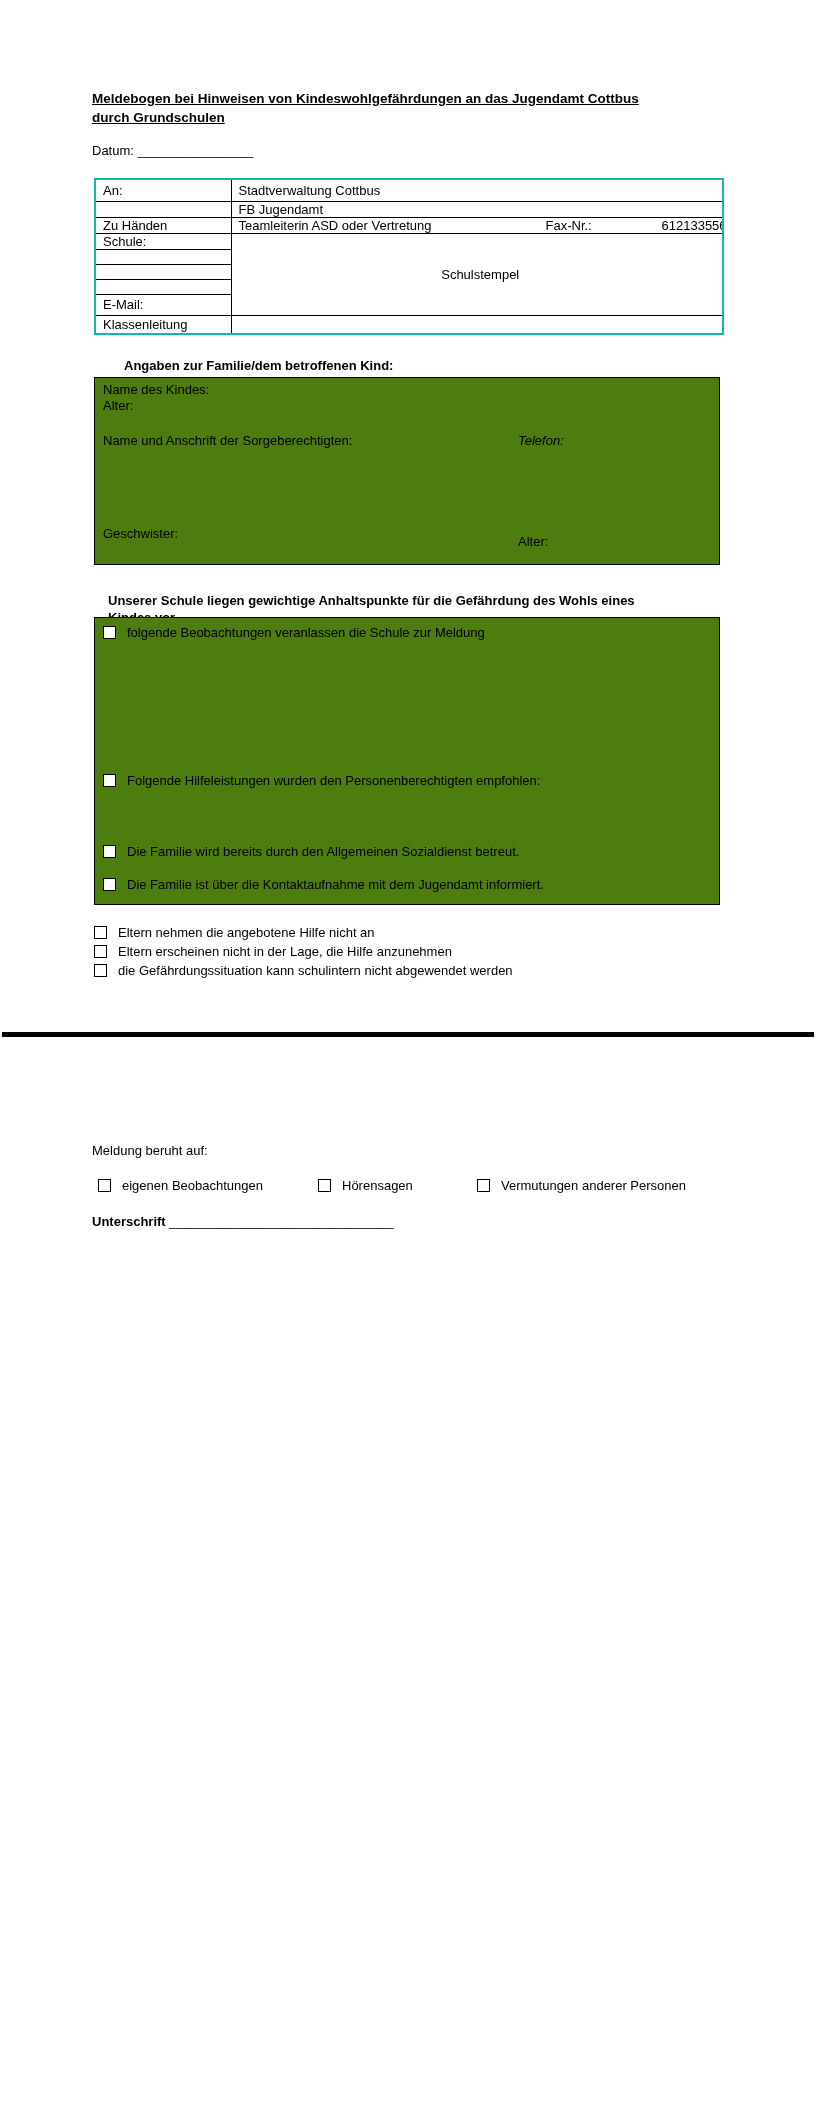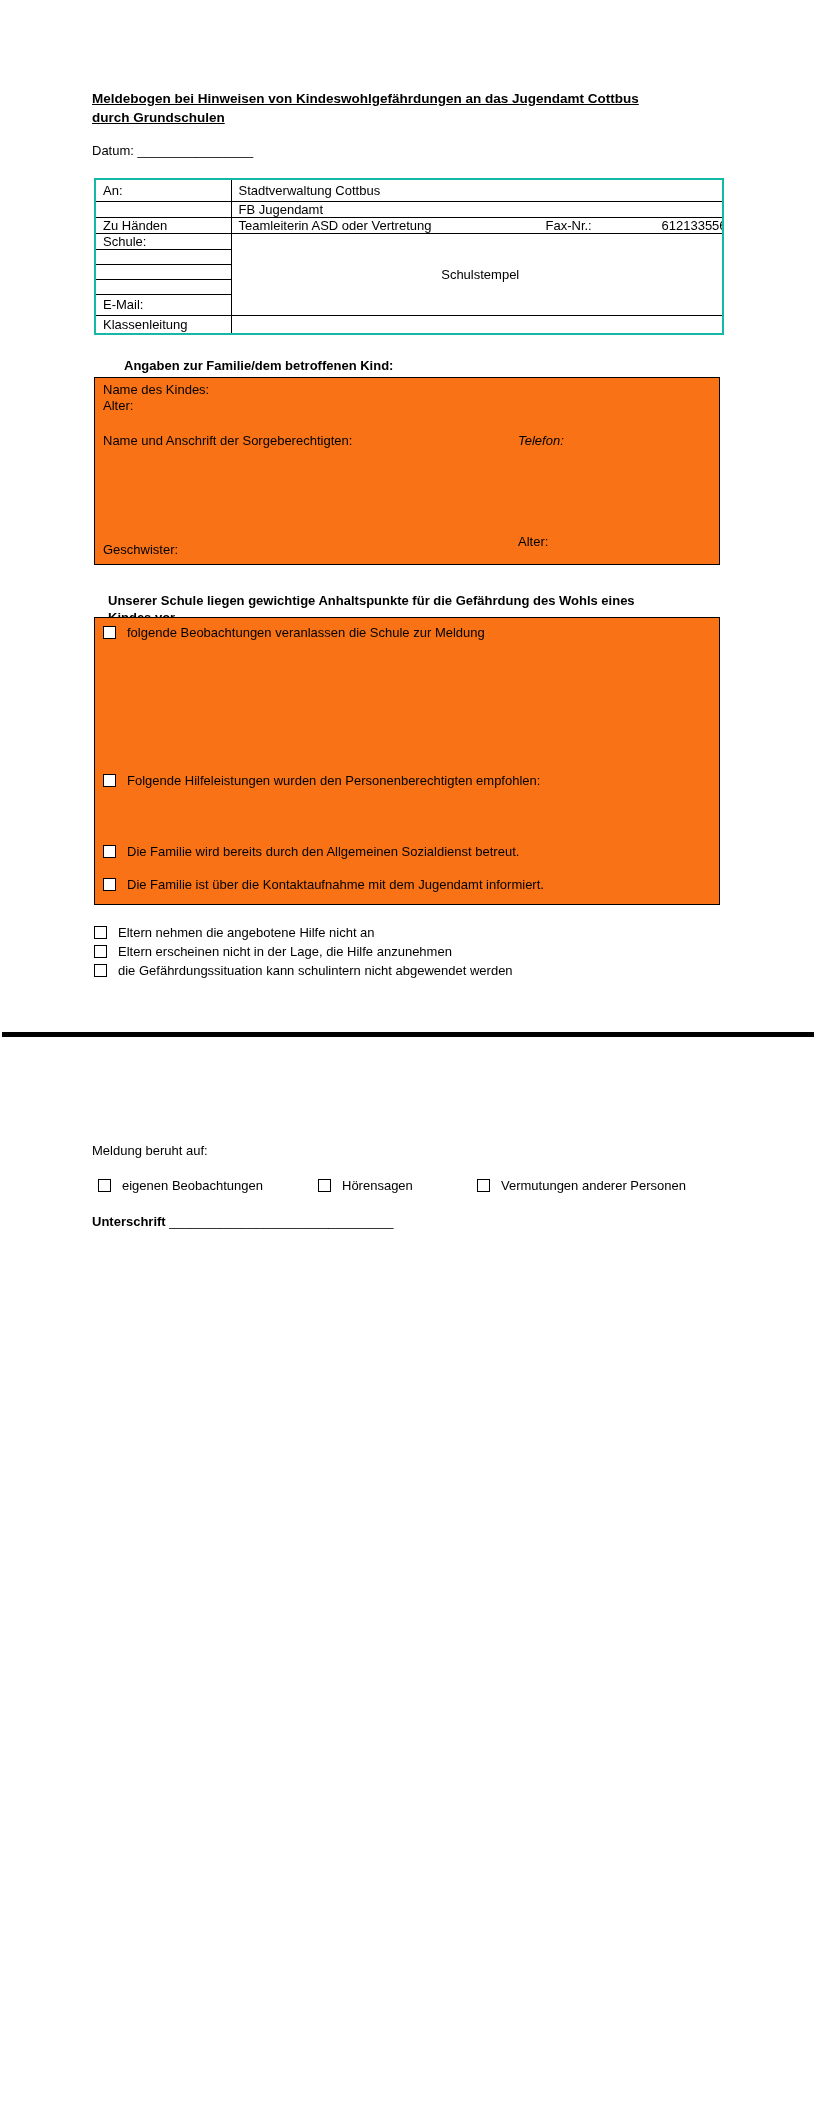--- a/index.html
+++ b/index.html
@@ -23,21 +23,21 @@
   table.rtable td { border:1px solid #000; padding:0 0 0 7px; vertical-align:middle; font-size:13px; overflow:hidden; white-space:nowrap; }
   td.rel { position:relative; }
   .fax-label { position:absolute; left:314px; top:0; }
   .fax-value { position:absolute; left:394px; top:0;padding-left:36px; }
   td.stamp-cell { vertical-align:bottom; text-align:center; padding:0 0 3px 0; }
 
   
   .sec-head { font-weight:bold; font-size:13px; line-height:1.3; }
 
   
-  .box { border:1px solid #000; background:#f97316; }
+  .box { border:1px solid #000; background:#4d7c0f; }
 
   .family-box { left:94px; top:377px; width:624px; height:186px; }
   .cbx-box    { left:94px; top:617px; width:624px; height:286px; }
 
   
   .cb-item { display:flex; align-items:center; gap:11px; white-space:nowrap; }
   .cb {
     display:inline-block; width:13px; height:13px; box-sizing:border-box;
     border:1.5px solid #000; background:#fff; flex:0 0 auto;
   }
@@ -121,21 +121,21 @@
       </table>
   </div>
 
   <div class="abs sec-head" style="left:92px; top:358px;margin-left:32px;">Angaben zur Familie/dem betroffenen Kind:</div>
 
   <div class="abs box family-box">
     <span class="abs" style="left:8px; top:4px;">Name des Kindes:</span>
     <span class="abs" style="left:8px; top:20px;">Alter:</span>
     <span class="abs" style="left:8px; top:55px;">Name und Anschrift der Sorgeberechtigten:</span>
     <span class="abs" style="left:423px; top:55px;font-style:italic;">Telefon:</span>
-    <span class="abs" style="left:8px; top:164px;text-align:center;">Geschwister:</span>
+    <span class="abs" style="left:8px; top:148px;text-align:center;">Geschwister:</span>
     <span class="abs" style="left:423px; top:156px;">Alter:</span>
   </div>
 
   <div class="abs sec-head" style="left:108px; top:581px; width:640px;margin-top:12px;">
     <span>Unserer Schule liegen gewichtige Anhaltspunkte für die Gefährdung des Wohls eines</span><br>
     <span>Kindes vor.</span>
   </div>
 
   <div class="abs box cbx-box">
     <div class="abs cb-item" style="left:8px; top:7px;">

